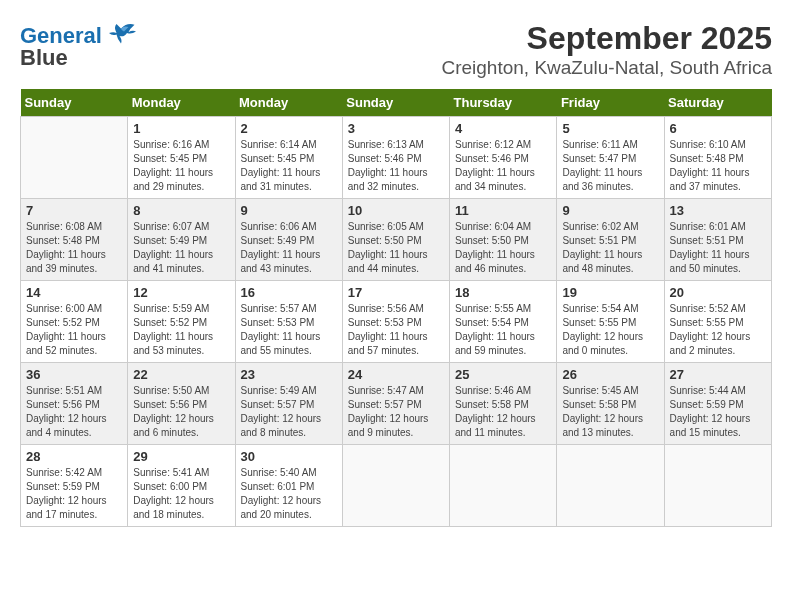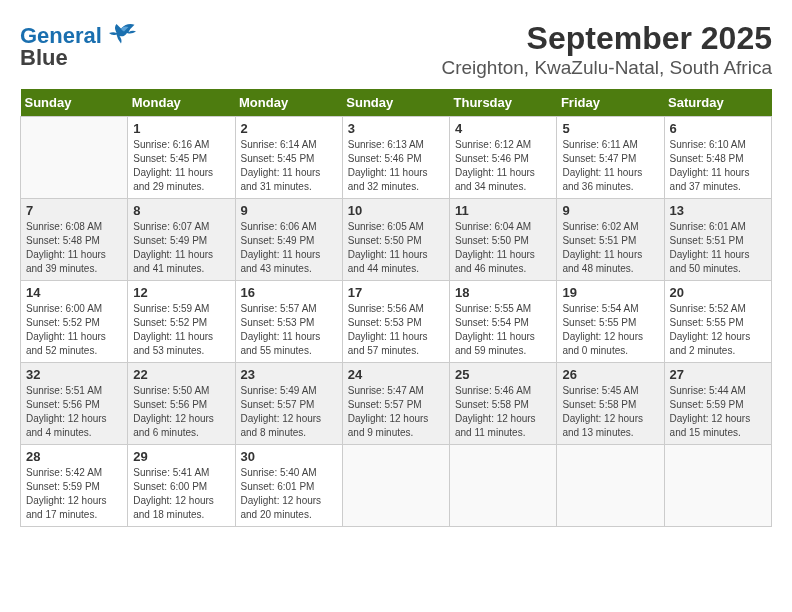--- a/index.html
+++ b/index.html
@@ -205,21 +205,21 @@
           <span class="day-number">19</span>
           <div class="day-info">Sunrise: 5:54 AM<br>Sunset: 5:55 PM<br>Daylight: 12 hours<br>and 0 minutes.</div>
         </td>
         <td>
           <span class="day-number">20</span>
           <div class="day-info">Sunrise: 5:52 AM<br>Sunset: 5:55 PM<br>Daylight: 12 hours<br>and 2 minutes.</div>
         </td>
       </tr>
       <tr class="row-alt">
         <td>
-          <span class="day-number">32</span>
+          <span class="day-number">36</span>
           <div class="day-info">Sunrise: 5:51 AM<br>Sunset: 5:56 PM<br>Daylight: 12 hours<br>and 4 minutes.</div>
         </td>
         <td>
           <span class="day-number">22</span>
           <div class="day-info">Sunrise: 5:50 AM<br>Sunset: 5:56 PM<br>Daylight: 12 hours<br>and 6 minutes.</div>
         </td>
         <td>
           <span class="day-number">23</span>
           <div class="day-info">Sunrise: 5:49 AM<br>Sunset: 5:57 PM<br>Daylight: 12 hours<br>and 8 minutes.</div>
         </td>

